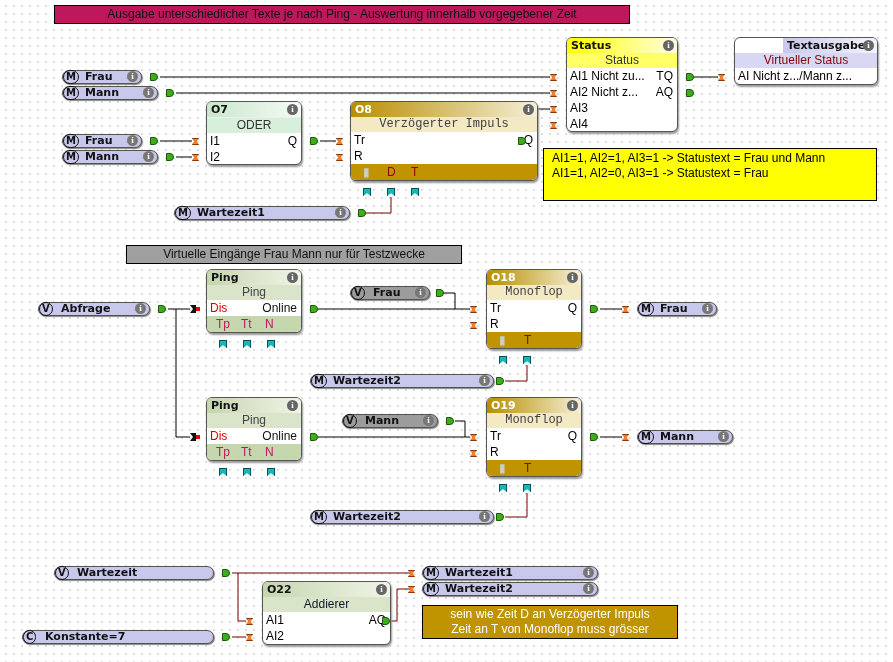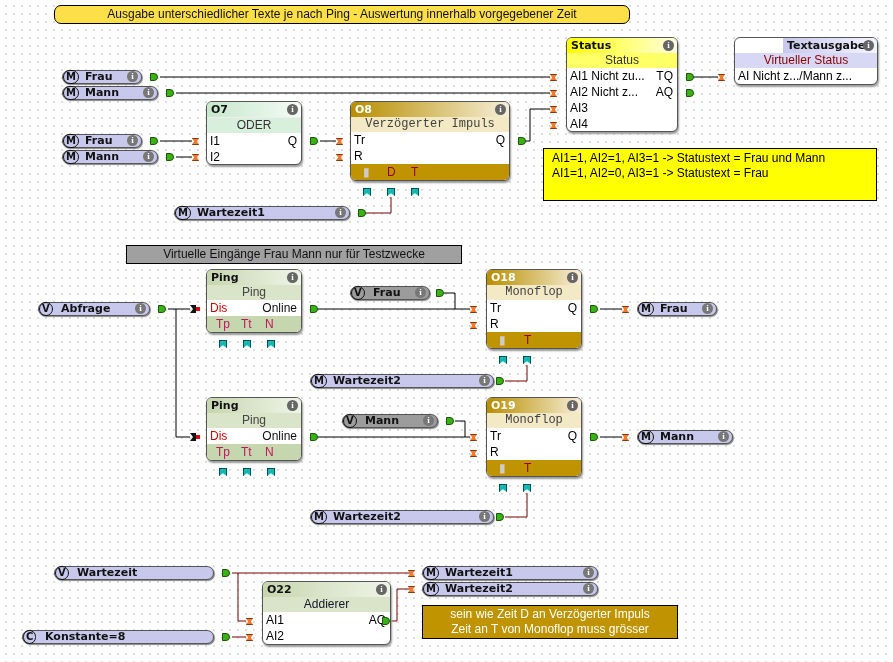--- a/index.html
+++ b/index.html
@@ -7,21 +7,21 @@
     width:893px; height:662px; position:relative; overflow:hidden;
     background-color:#ffffff;
     background-image: radial-gradient(circle, #b8b8b8 0.6px, transparent 0.8px);
     background-size:8px 8px; background-position:2px 2px;
     font-family:"Liberation Sans", sans-serif;
   }
   svg.wires { position:absolute; left:0; top:0; width:893px; height:662px; pointer-events:none; }
 
   
   .note { position:absolute; border:1px solid #000; font-size:12px; line-height:15px; text-align:center; box-sizing:border-box; }
-  .note-green { background:#fde047; color:#111;border-radius:7px; }
+  .note-green { background:#be185d; color:#111; }
   .note-gray { background:#a0a0a0; color:#111; }
   .note-yellow { background:#ffff00; color:#000; text-align:left; padding:2px 8px; }
   .note-gold { background:#c09400; color:#fff; }
 
   
   .pill {
     position:absolute; height:14px; border:1px solid #555; border-radius:8px;
     background:#c8c8ec; box-sizing:border-box; box-shadow:1px 1px 1px #888;
     font-family:"DejaVu Sans", sans-serif; font-weight:bold; font-size:11px; line-height:12px; color:#111;
   }
@@ -200,21 +200,21 @@
 <div class="pin-out" style="left:496px;top:513px;"></div>
 
 <div class="pill" style="left:54px;top:566px;width:160px;">
     <span class="kind">V</span>
     <span class="lbl">Wartezeit</span>
   </div>
 <div class="pin-out" style="left:222px;top:569px;"></div>
 
 <div class="pill" style="left:22px;top:630px;width:192px;">
     <span class="kind">C</span>
-    <span class="lbl">Konstante=8</span>
+    <span class="lbl">Konstante=7</span>
   </div>
 <div class="pin-out" style="left:222px;top:633px;"></div>
 
 <div class="pin-in" style="left:408px;top:570px;"></div>
 <div class="pill" style="left:422px;top:566px;width:176px;">
     <span class="kind">M</span>
     <span class="lbl">Wartezeit1</span>
     <span class="info">i</span>
   </div>
 <div class="pin-in" style="left:408px;top:586px;"></div>
@@ -227,21 +227,21 @@
 <div class="blk green" style="left:206px;top:101px;width:96px;height:64px;">
   <div class="hd"><span>O7</span><span class="info">i</span></div>
   <div class="sub">ODER</div>
   <div class="row"><span>I1</span><span class="r">Q</span></div>
   <div class="row"><span>I2</span></div>
 </div>
 <div class="pin-in" style="left:192px;top:138px;"></div>
 <div class="pin-in" style="left:192px;top:154px;"></div>
 <div class="pin-out" style="left:310px;top:137px;"></div>
 
-<div class="blk gold" style="left:350px;top:101px;width:160px;height:80px;">
+<div class="blk gold" style="left:350px;top:101px;width:188px;height:80px;">
   <div class="hd"><span>O8</span><span class="info">i</span></div>
   <div class="sub">Verzögerter Impuls</div>
   <div class="row"><span>Tr</span><span class="r">Q</span></div>
   <div class="row"><span>R</span></div>
   <div class="ft">
       <span style="left:12px;color:#ccc;">▮</span>
       <span style="left:36px;">D</span>
       <span style="left:60px;">T</span>
     </div>
 </div>

